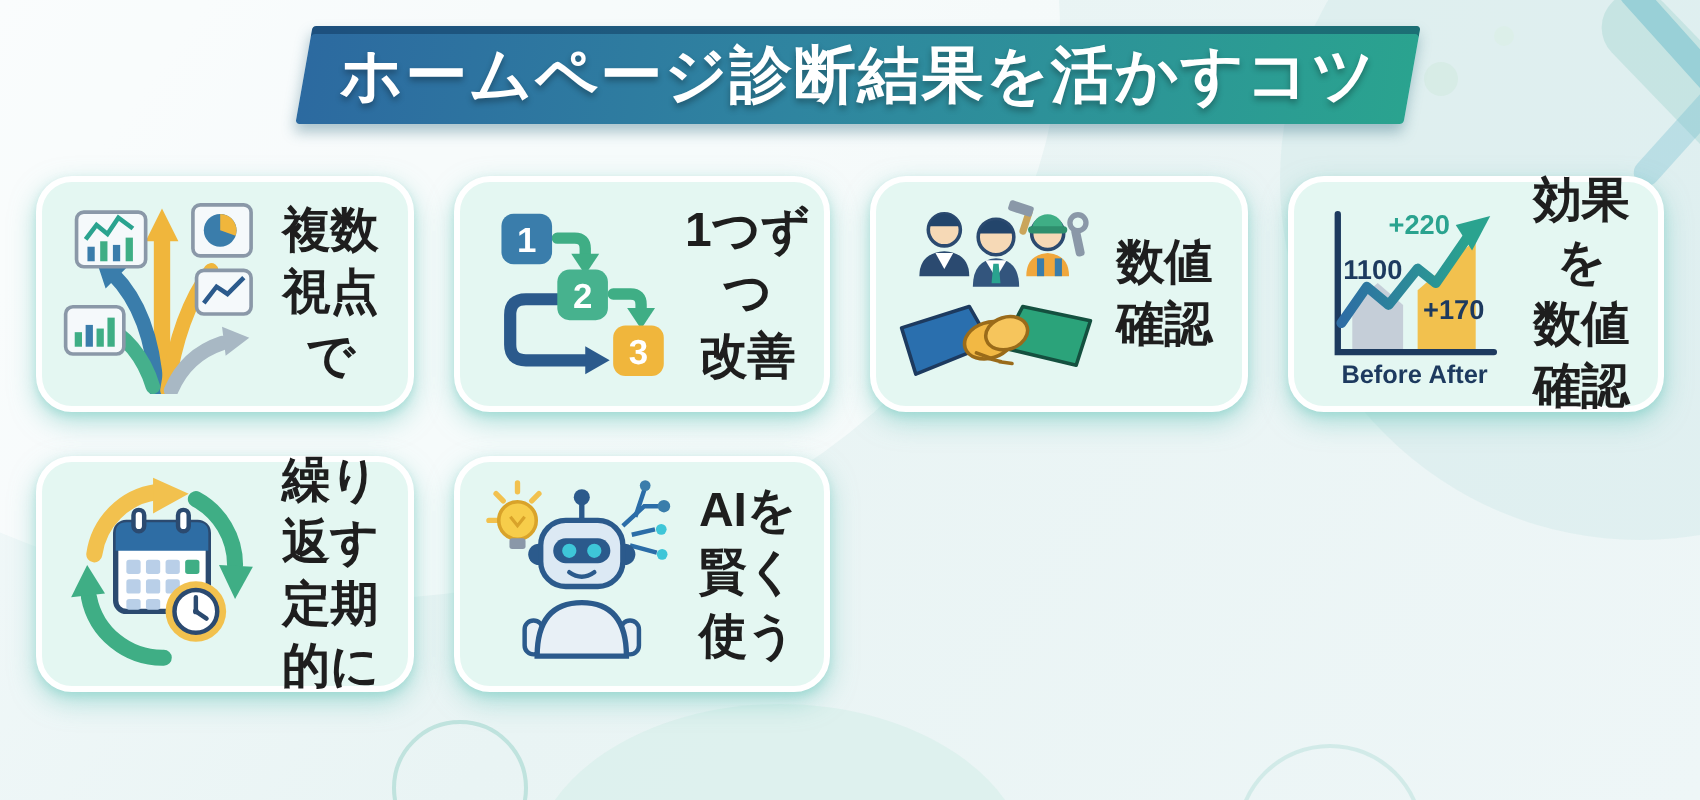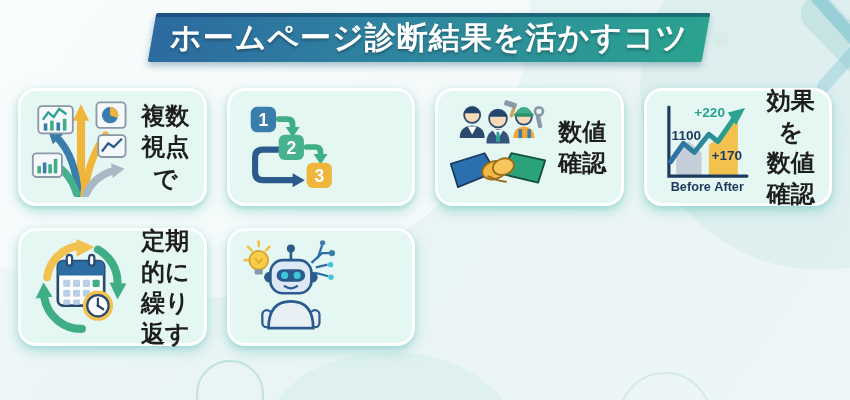--- a/index.html
+++ b/index.html
@@ -128,20 +128,24 @@
         <path d="M74,55 H84 Q90,55 90,61 V64" stroke="#3fae85" stroke-width="6.5" fill="none" stroke-linecap="round"></path>
         <polygon points="90,75 82,63 98,63" fill="#3fae85"></polygon>
         <rect x="10" y="9" width="29" height="29" rx="7" fill="#3a7dab"></rect>
         <rect x="42" y="41" width="29" height="29" rx="7" fill="#47b28e"></rect>
         <rect x="74" y="73" width="29" height="29" rx="7" fill="#f0b63c"></rect>
         <text class="svgtxt" x="24.5" y="31" font-size="20" fill="#ffffff" text-anchor="middle">1</text>
         <text class="svgtxt" x="56.5" y="63" font-size="20" fill="#ffffff" text-anchor="middle">2</text>
         <text class="svgtxt" x="88.5" y="95" font-size="20" fill="#ffffff" text-anchor="middle">3</text>
       </svg>
     </div>
+    <div class="card-text">
+      <div>1つずつ</div>
+      <div>改善</div>
+    </div>
   </div>
 
   <div class="card">
     <div class="card-icon">
       <svg width="98" height="98" viewBox="0 0 110 110">
         <g>
           <path d="M12,45 Q12,32 26,31 Q40,32 40,45 Z" fill="#2b4a70"></path>
           <polygon points="21,32 31,32 26,41" fill="#ffffff"></polygon>
           <circle cx="26" cy="19" r="9" fill="#f6d9b6" stroke="#2b4a70" stroke-width="2"></circle>
           <path d="M17.4,17 A8.8,8.8 0 0 1 34.6,17 Z" fill="#23456b"></path>
@@ -234,22 +238,22 @@
         </g>
         <g>
           <circle cx="74" cy="76" r="17" fill="#f2c14e"></circle>
           <circle cx="74" cy="76" r="12" fill="#ffffff" stroke="#2b4a70" stroke-width="2.5"></circle>
           <path d="M74,76 V68 M74,76 L80,80" stroke="#2b4a70" stroke-width="2.5" stroke-linecap="round" fill="none"></path>
           <circle cx="74" cy="76" r="1.6" fill="#2b4a70"></circle>
         </g>
       </svg>
     </div>
     <div class="card-text">
+      <div>繰り返す</div>
       <div>定期的に</div>
-      <div>繰り返す</div>
     </div>
   </div>
 
   <div class="card">
     <div class="card-icon">
       <svg width="100" height="98" viewBox="0 0 112 108">
         <g>
           <path d="M5,24 H10 M9,9 L13,13 M21,3 V8 M33,9 L29,13" stroke="#f2c14e" stroke-width="3" stroke-linecap="round"></path>
           <circle cx="21" cy="24" r="10.5" fill="#f7cd4a" stroke="#d9a32a" stroke-width="2"></circle>
           <path d="M17,22 l4,5 l4,-5" stroke="#d9a32a" stroke-width="1.8" fill="none"></path>
@@ -272,15 +276,19 @@
         <rect x="25" y="80" width="10" height="19" rx="5" fill="#e8f0f6" stroke="#2b5a8c" stroke-width="2.5"></rect>
         <rect x="79" y="80" width="10" height="19" rx="5" fill="#e8f0f6" stroke="#2b5a8c" stroke-width="2.5"></rect>
         <path d="M32,100 Q32,70 57,70 Q82,70 82,100 Z" fill="#e8f0f6" stroke="#2b5a8c" stroke-width="3"></path>
         <rect x="34" y="24" width="46" height="37" rx="14" fill="#dce9f4" stroke="#2b5a8c" stroke-width="3"></rect>
         <rect x="41" y="34" width="32" height="14" rx="7" fill="#2b5a8c"></rect>
         <circle cx="50" cy="41" r="4" fill="#3ec6d8"></circle>
         <circle cx="64" cy="41" r="4" fill="#3ec6d8"></circle>
         <path d="M50,53 Q57,58 64,53" stroke="#2b5a8c" stroke-width="2.5" fill="none" stroke-linecap="round"></path>
       </svg>
     </div>
+    <div class="card-text">
+      <div>AIを</div>
+      <div>賢く使う</div>
+    </div>
   </div>
 
 </div>
 
 </body></html>

